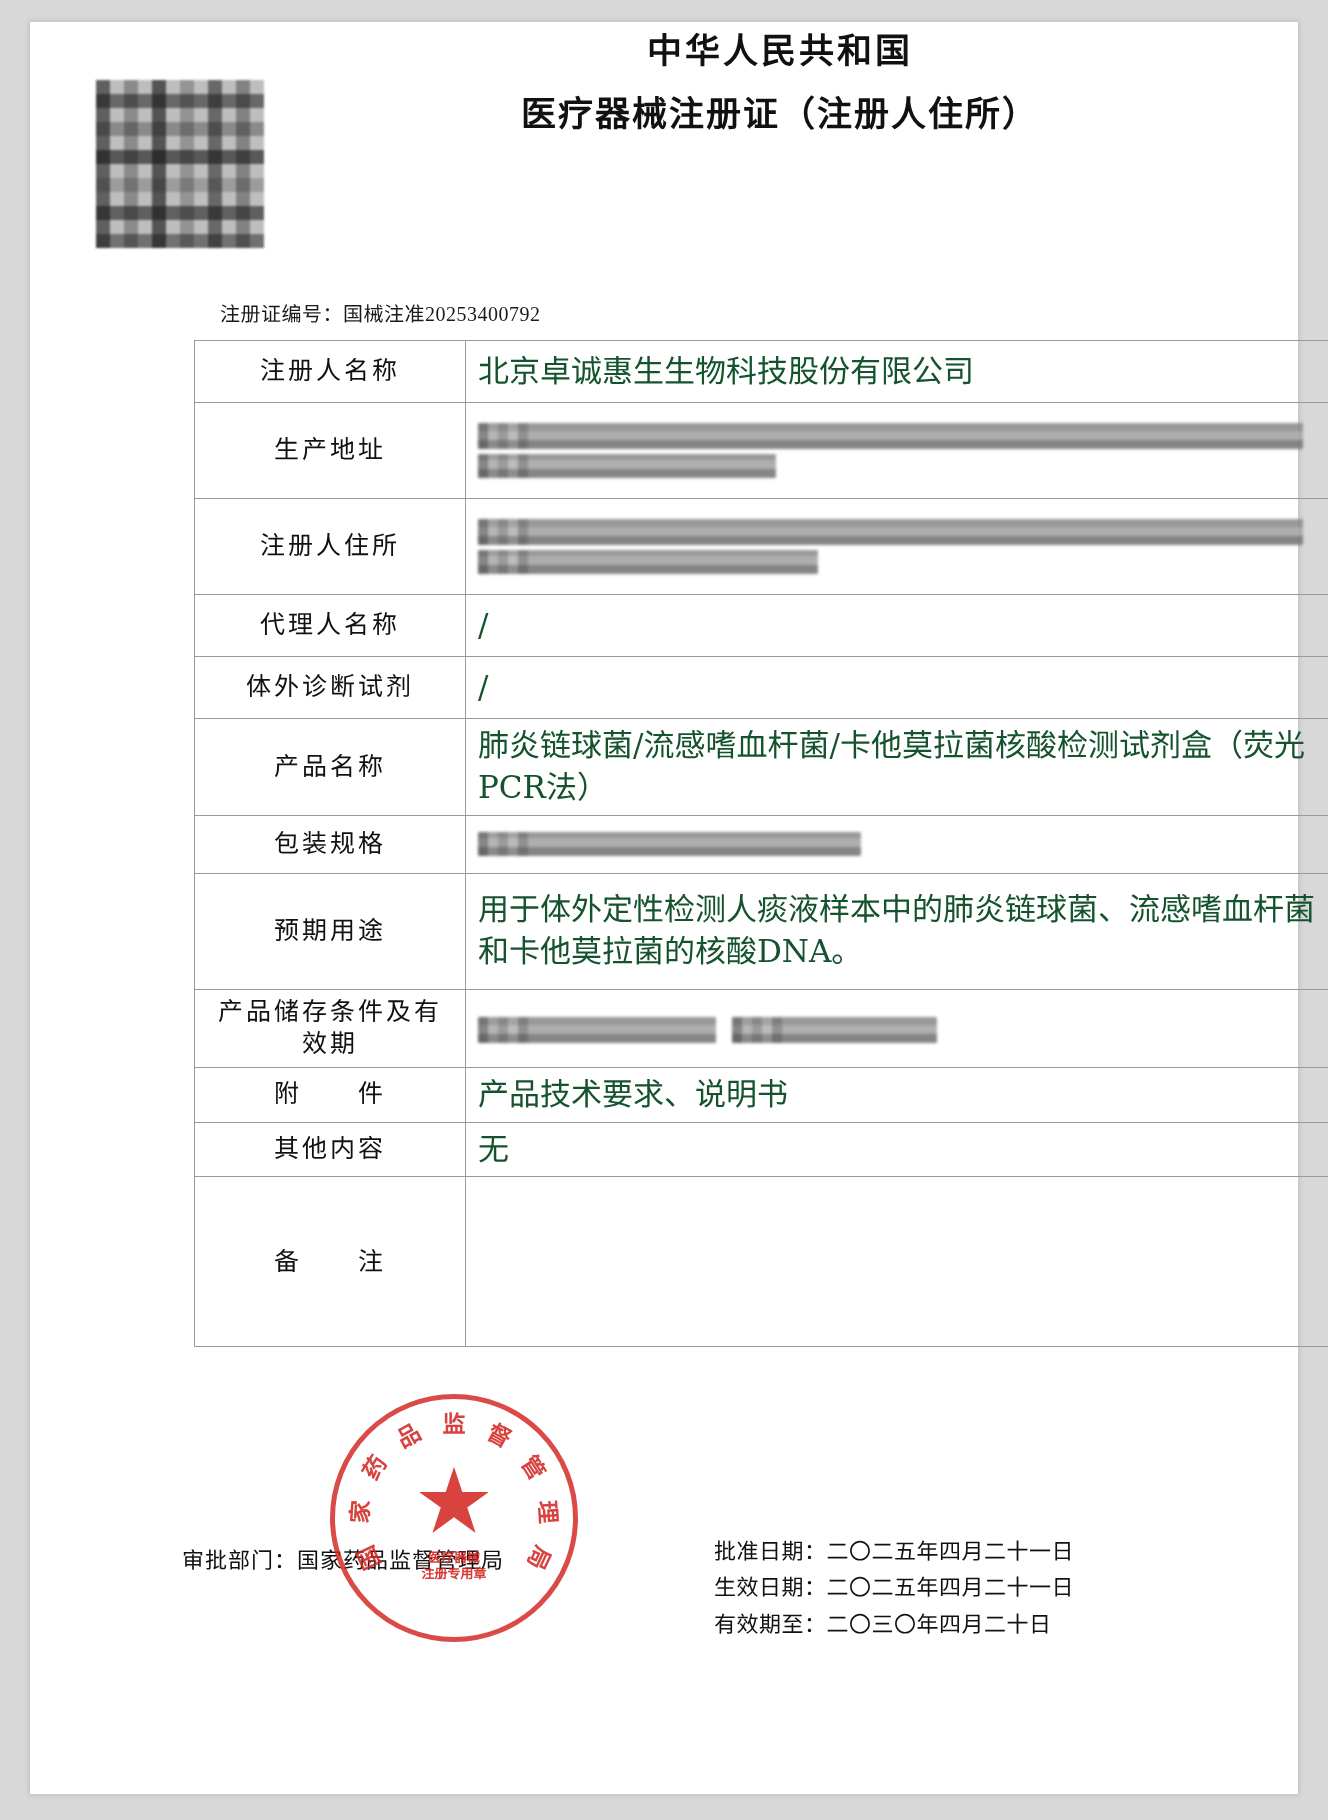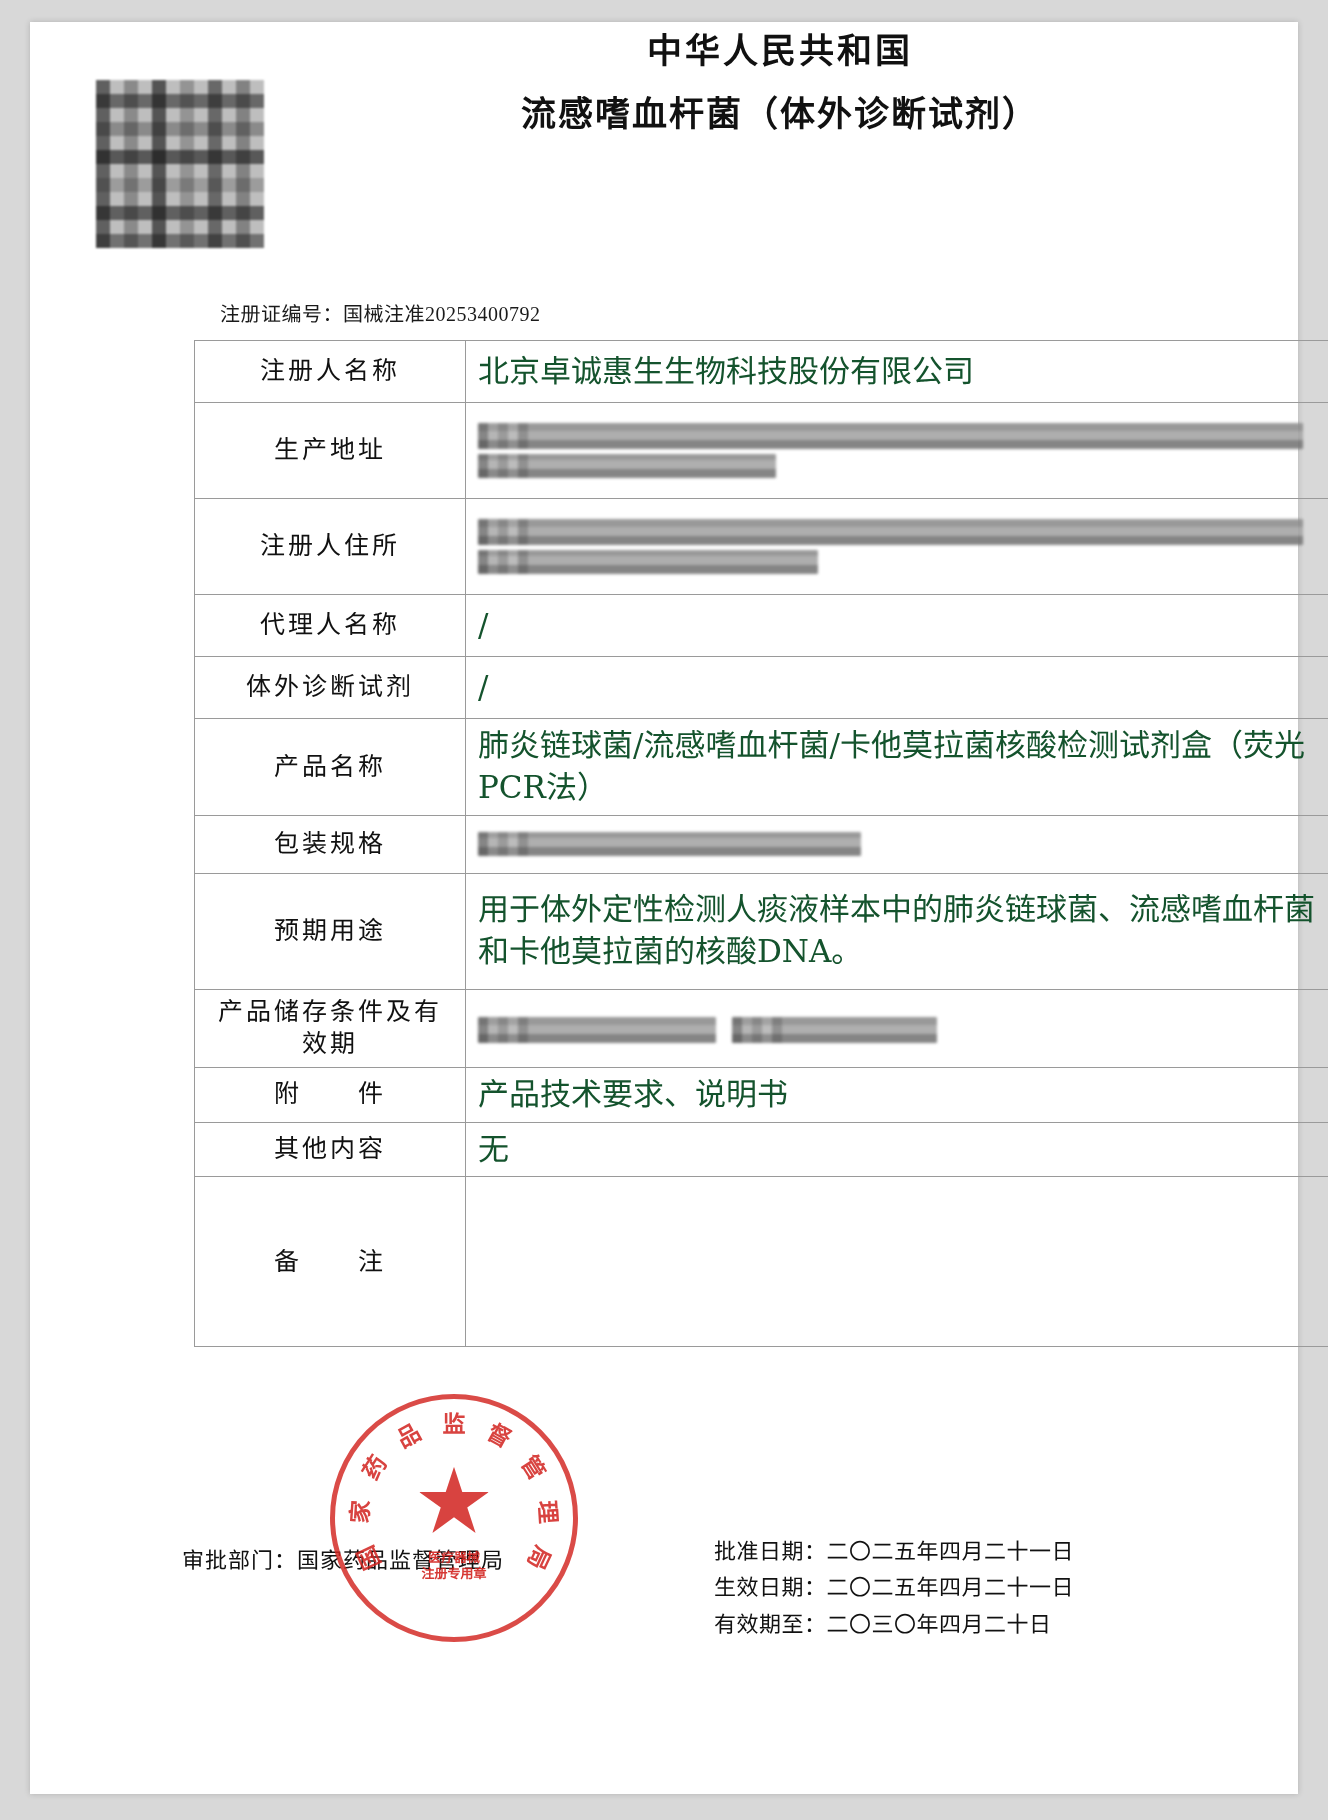--- a/index.html
+++ b/index.html
@@ -214,21 +214,21 @@
 </style>
 </head>
 <body>
 
 <div class="page">
 
   <div class="header">
     <div class="qr-code"></div>
     <div class="title-block">
       <div class="title-line1">中华人民共和国</div>
-      <div class="title-line2">流感嗜血杆菌（体外诊断试剂）</div>
+      <div class="title-line2">医疗器械注册证（注册人住所）</div>
     </div>
   </div>
 
   <div class="cert-no">注册证编号：国械注准20253400792</div>
 
   <table class="cert-table">
     <tbody>
       <tr class="r-name">
         <td class="label">注册人名称</td>
         <td class="value">北京卓诚惠生生物科技股份有限公司</td>

